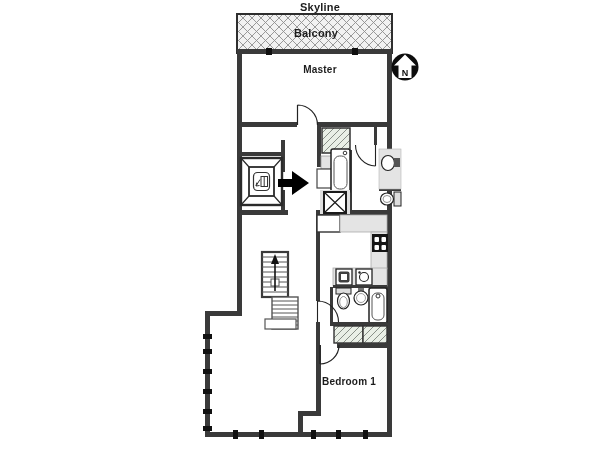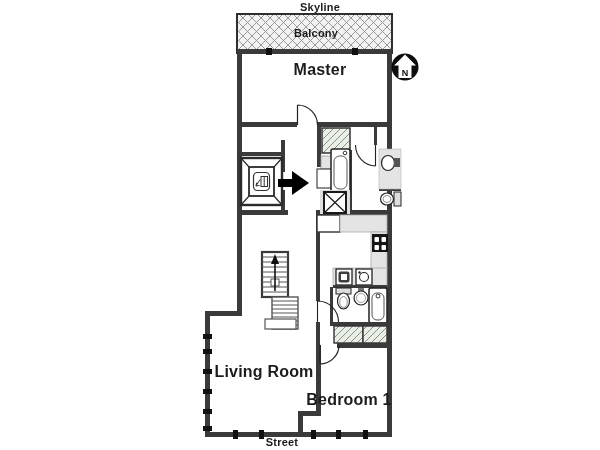--- a/index.html
+++ b/index.html
@@ -5,21 +5,21 @@
   html,body{margin:0;padding:0;background:#ffffff;}
   .canvas{
     position:relative;width:600px;height:450px;background:#ffffff;
     font-family:"Liberation Sans",sans-serif;overflow:hidden;
   }
   .canvas svg{position:absolute;left:0;top:0;}
   .lbl{
     position:absolute;font-weight:bold;color:#1c1c1c;text-align:center;
     line-height:14px;font-size:11px;letter-spacing:.2px;
   }
-  .lbl.room{font-size:16px;line-height:15px;}
+  .lbl.room{font-size:10px;line-height:15px;}
   .ntext{font-family:"Liberation Sans",sans-serif;font-size:9px;font-weight:bold;}
 </style>
 </head>
 <body>
 
 <div class="canvas">
   <svg width="600" height="450" viewBox="0 0 600 450">
     <defs>
       <pattern id="cross" width="9" height="9" patternUnits="userSpaceOnUse">
         <rect width="9" height="9" fill="#f2f2f2"></rect>
@@ -194,18 +194,16 @@
       <polygon points="405,54.5 416,65.5 411.5,65.5 411.5,78 398.5,78 398.5,65.5 394,65.5" fill="#ffffff"></polygon>
       <text x="405" y="75.5" text-anchor="middle" fill="#0d0d0d" class="ntext">N</text>
     </g>
   </svg>
 
   <div class="lbl" style="left:250px;top:0px;width:140px;">Skyline</div>
   <div class="lbl" style="left:246px;top:26px;width:140px;">Balcony</div>
   <div class="lbl room" style="left:240px;top:62px;width:160px;">
     <div>Master</div>
   </div>
-  <div class="lbl room" style="left:204px;top:364px;width:120px;">Living Room</div>
-  <div class="lbl room" style="left:300px;top:392px;width:98px;">
+  <div class="lbl room" style="left:300px;top:374px;width:98px;">
     <div>Bedroom 1</div>
   </div>
-  <div class="lbl" style="left:232px;top:435px;width:100px;">Street</div>
 </div>
 
 </body></html>

